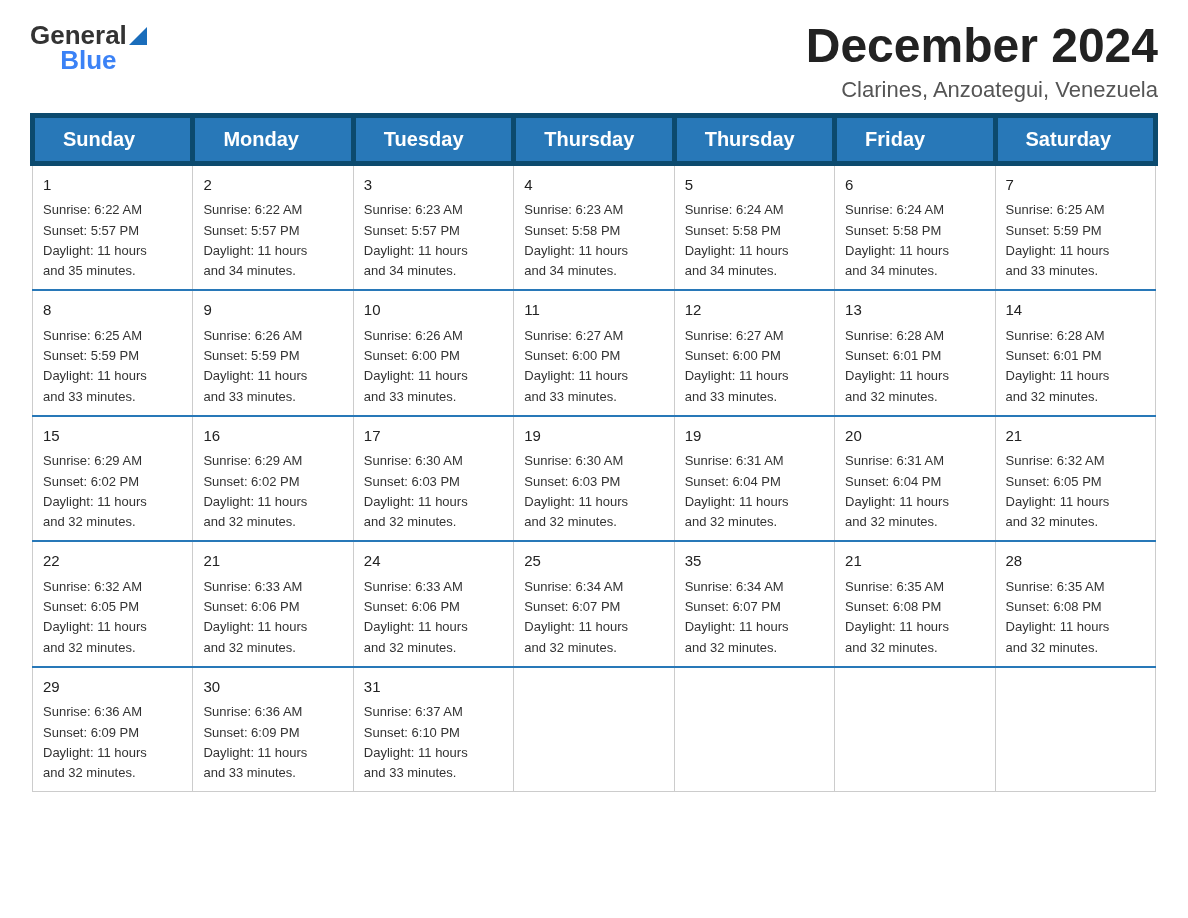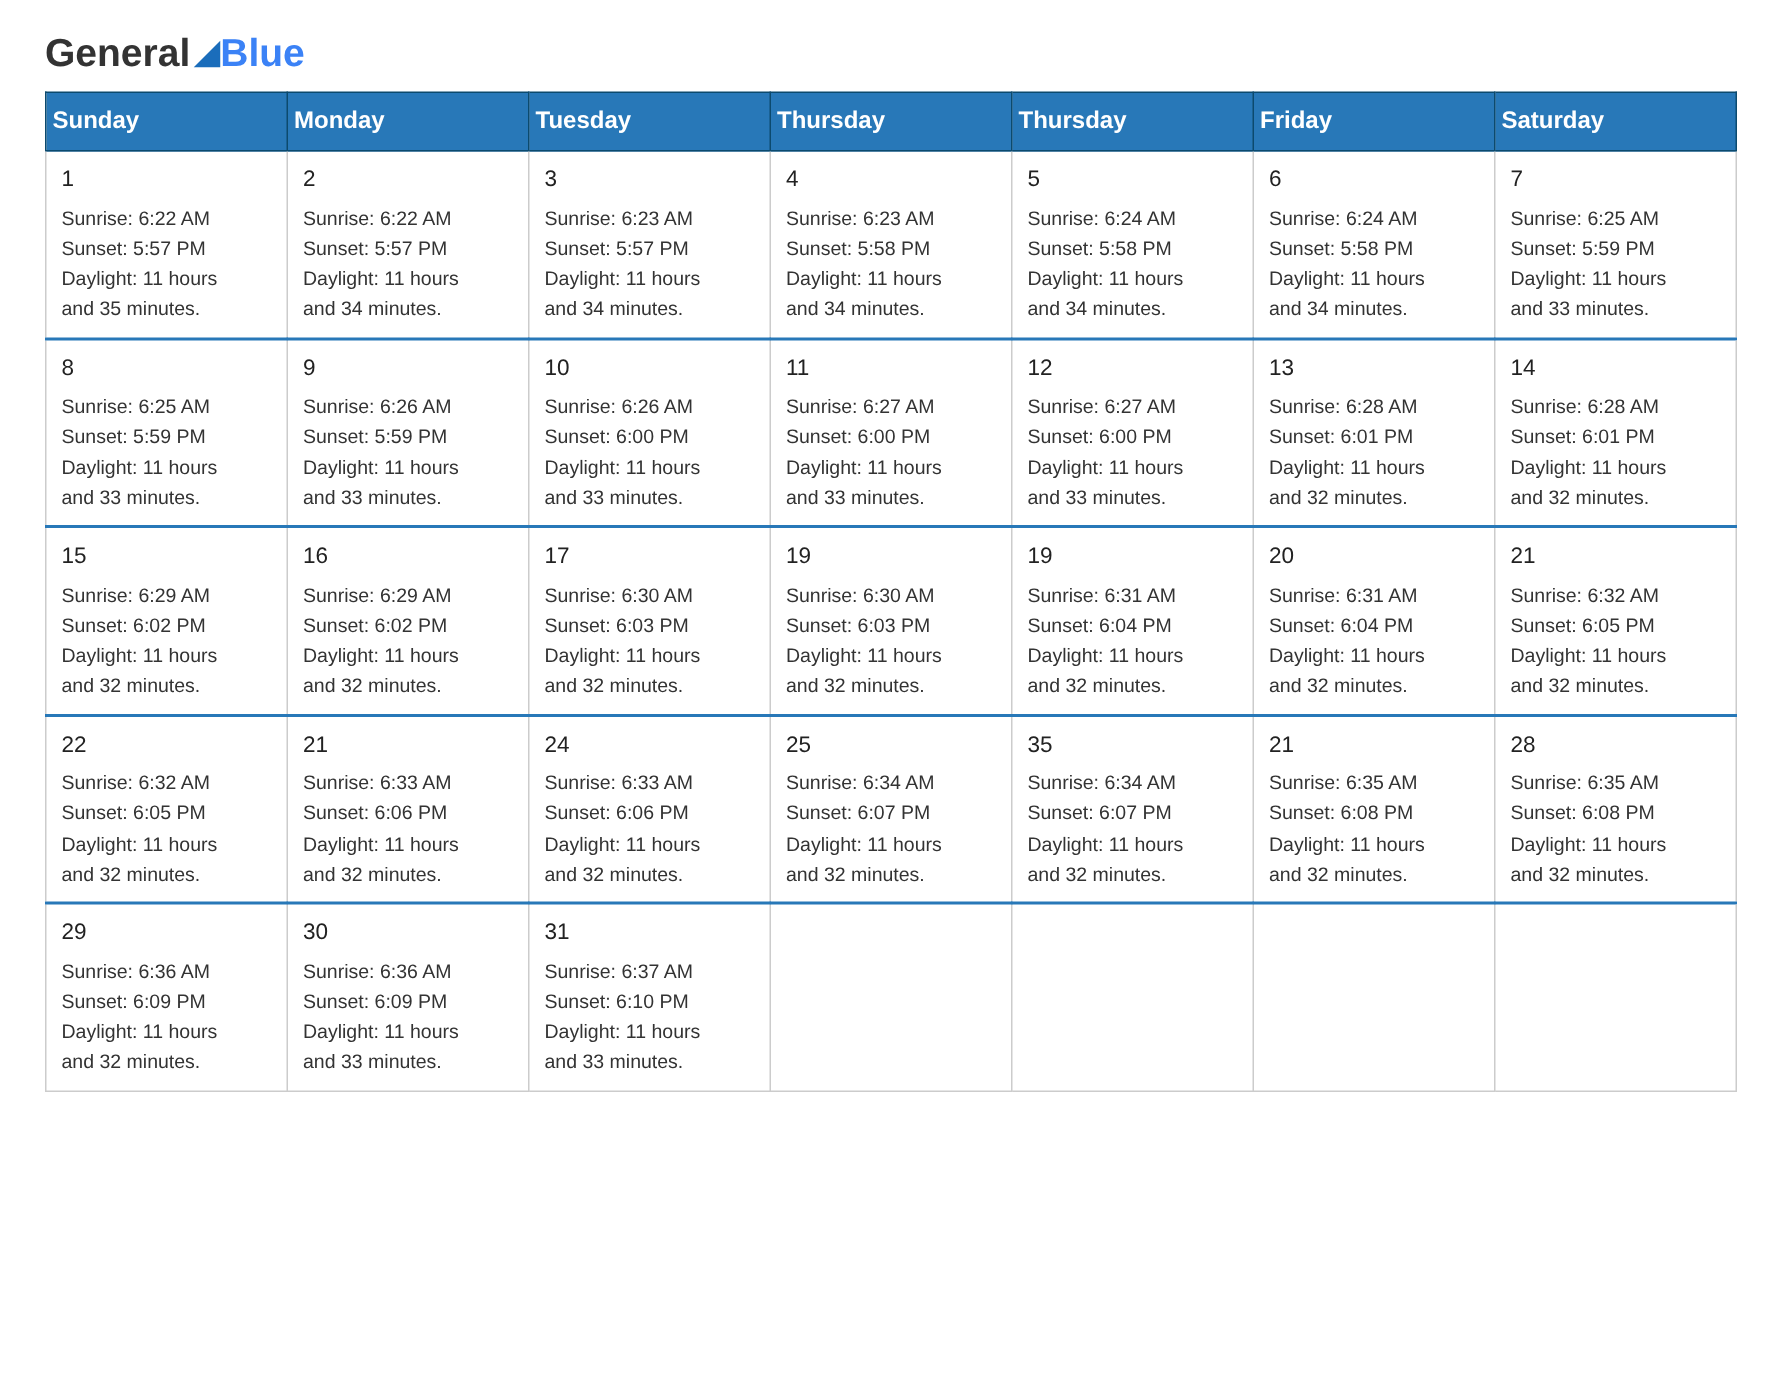--- a/index.html
+++ b/index.html
@@ -21,22 +21,22 @@
       font-weight: bold;
       color: #333;
     }
     .logo-text-blue {
       font-size: 26px;
       font-weight: bold;
       color: #3b82f6;
     }
     .logo-wrapper {
       display: flex;
-      flex-direction: row;
-      align-items: flex-end;
+      flex-direction: column;
+      align-items: center;
     }
     .logo-row {
       display: flex;
       align-items: center;
     }
     .title-section {
       text-align: right;
     }
     .month-title {
       font-size: 48px;
@@ -50,25 +50,25 @@
       margin-top: 4px;
     }
     table {
       width: 100%;
       border-collapse: collapse;
       margin-top: 10px;
     }
     thead tr th {
       background-color: #2878b8;
       color: #fff;
-      font-size: 16px;
+      font-size: 20px;
       font-weight: bold;
-      padding: 10px 4px;
+      padding: 10px 28px;
       text-align: left;
-      border: 1px solid #0c4a6e;
+      border: 5px solid #0c4a6e;
     }
     tbody tr td {
       vertical-align: top;
       padding: 8px 10px;
       border: 1px solid #ccc;
       font-size: 13.5px;
       color: #222;
       width: calc(100% / 7);
       line-height: 1.5;
     }
@@ -101,20 +101,24 @@
   <div class="logo-wrapper">
     <div class="logo-row">
       <span class="logo-text-general">General</span>
       <div style="display:flex;flex-direction:column;align-items:flex-start;margin-left:2px;">
         <svg width="18" height="18" viewBox="0 0 18 18">
           <polygon points="0,18 18,18 18,0" fill="#1a6dbb"></polygon>
         </svg>
       </div>
     </div>
     <span class="logo-text-blue" style="margin-top:-6px;">Blue</span>
+  </div>
+  <div class="title-section">
+    <div class="month-title">December 2024</div>
+    <div class="location">Clarines, Anzoategui, Venezuela</div>
   </div>
 </div>
 
 <table>
   <thead>
     <tr>
       <th>Sunday</th>
       <th>Monday</th>
       <th>Tuesday</th>
       <th>Thursday</th>

